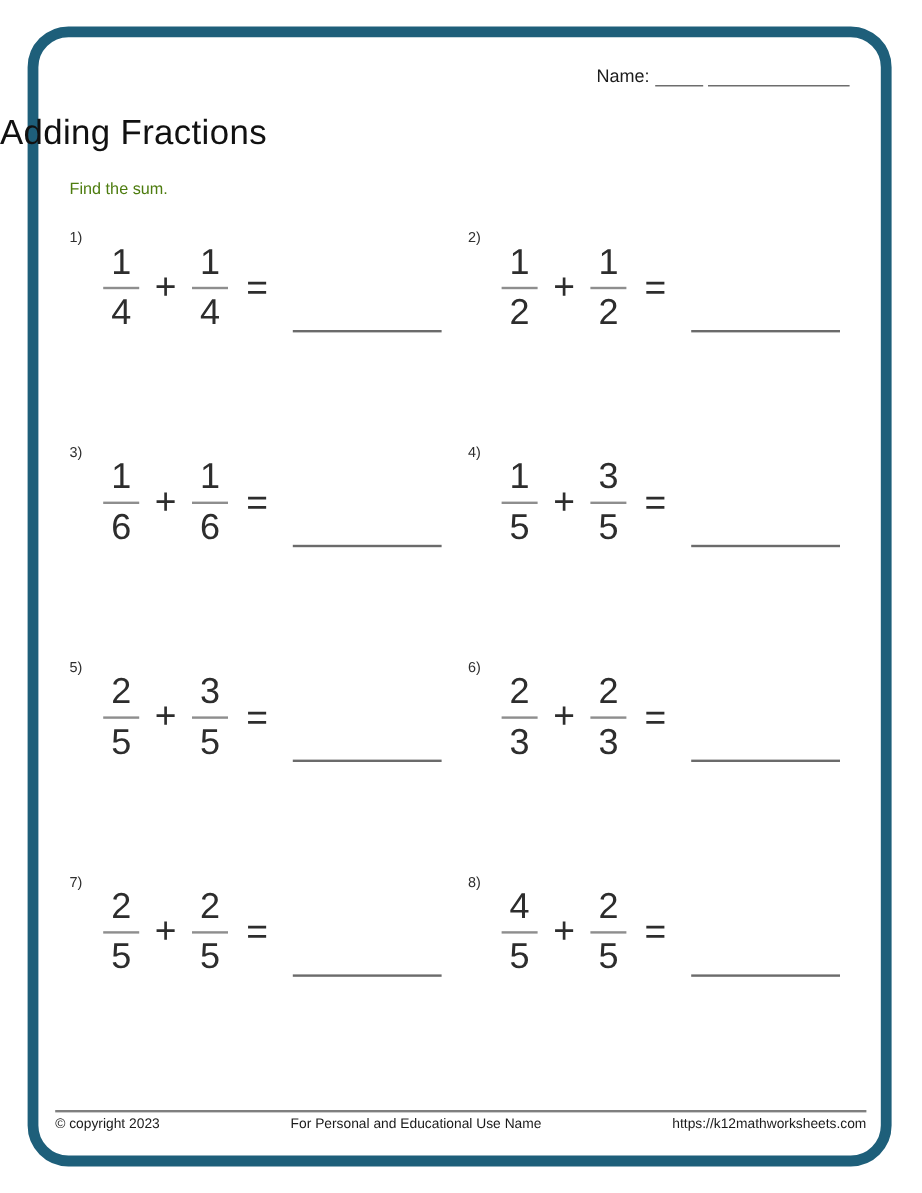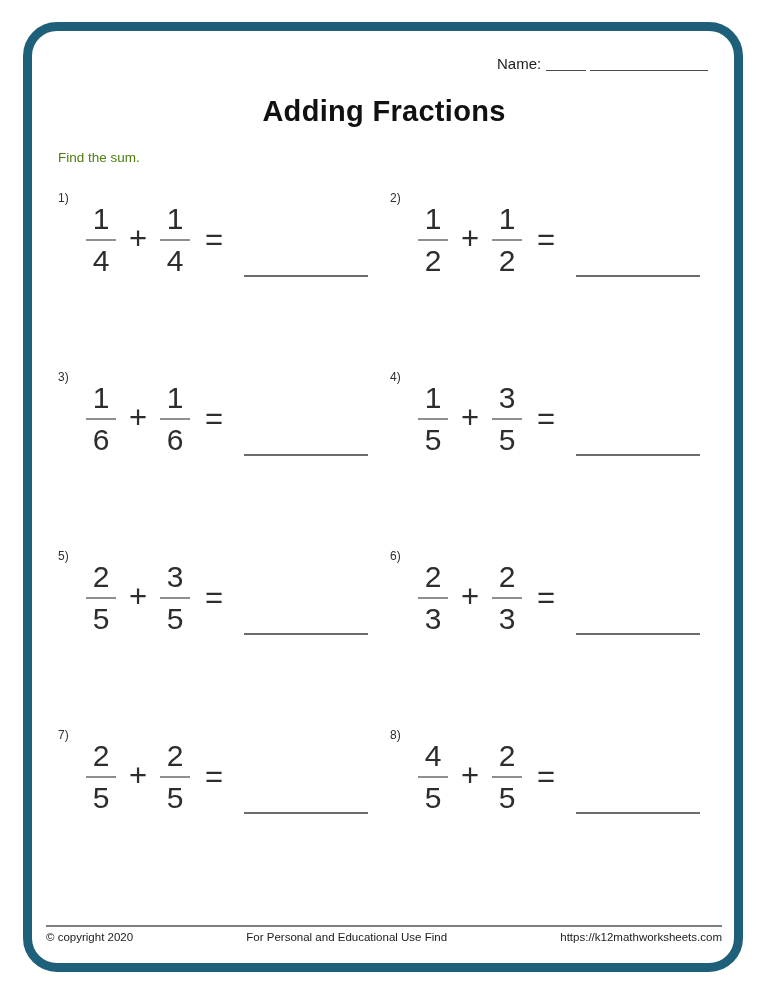--- a/index.html
+++ b/index.html
@@ -5,29 +5,29 @@
   html,body { margin:0; padding:0; }
   body {
     width:768px; height:994px; background:#ffffff; position:relative;
     font-family:"Liberation Sans", sans-serif; color:#222222; overflow:hidden;
   }
   .sheet-border {
     position:absolute; left:23px; top:22px; width:720px; height:950px;
     border:9px solid #1e5f7a; border-radius:34px; box-sizing:border-box; background:#ffffff;
   }
   .name-row {
-    position:absolute; left:497px; top:55px; display:flex; align-items:flex-start;
+    position:absolute; left:497px; top:55px; display:flex; align-items:flex-end;
     font-size:15px; color:#1c1c1c;
   }
   .name-line { display:inline-block; border-bottom:1.5px solid #4a4a4a; height:15px; }
   .name-line.short { width:40px; margin-left:5px; }
   .name-line.long  { width:118px; margin-left:4px; }
   .title {
-    position:absolute; left:0; right:0; top:95px; text-align:center;
-    font-size:29px; font-weight:700; color:#111111; letter-spacing:0.3px;
+    position:absolute; left:0; right:0; top:95px; 
+    font-size:29px; font-weight:400; color:#111111; letter-spacing:0.3px;
   }
   .instruction { position:absolute; left:58px; top:150px; font-size:13.5px; color:#4d7c0f; }
   .problems {
     position:absolute; left:56px; top:191px;
     display:grid; grid-template-columns:332px 332px; grid-auto-rows:130px; row-gap:49px;
   }
   .problem { position:relative; }
   .plabel { position:absolute; top:0; left:2px; font-size:12px; color:#2e2e2e; }
   .expr { display:flex; align-items:center; height:78px; margin-top:10px; padding-left:30px; }
   .frac {
@@ -215,16 +215,16 @@
       </span>
       <span class="op eq">=</span>
     </div>
     <span class="answer-line"></span>
   </div>
 
 </div>
 
 <div class="footer-divider"></div>
 <div class="footer">
-  <span>© copyright 2020</span>
-  <span>For Personal and Educational Use Find</span>
+  <span>© copyright 2023</span>
+  <span>For Personal and Educational Use Name</span>
   <span>https://k12mathworksheets.com</span>
 </div>
 
 </body></html>

